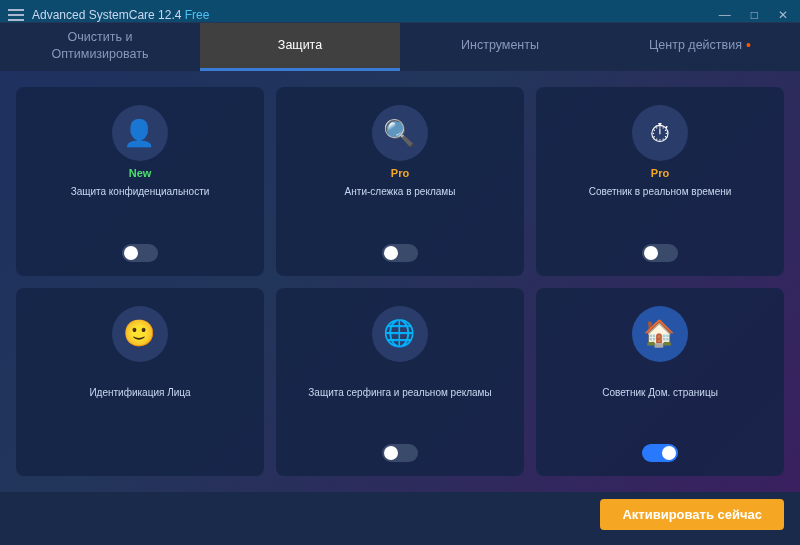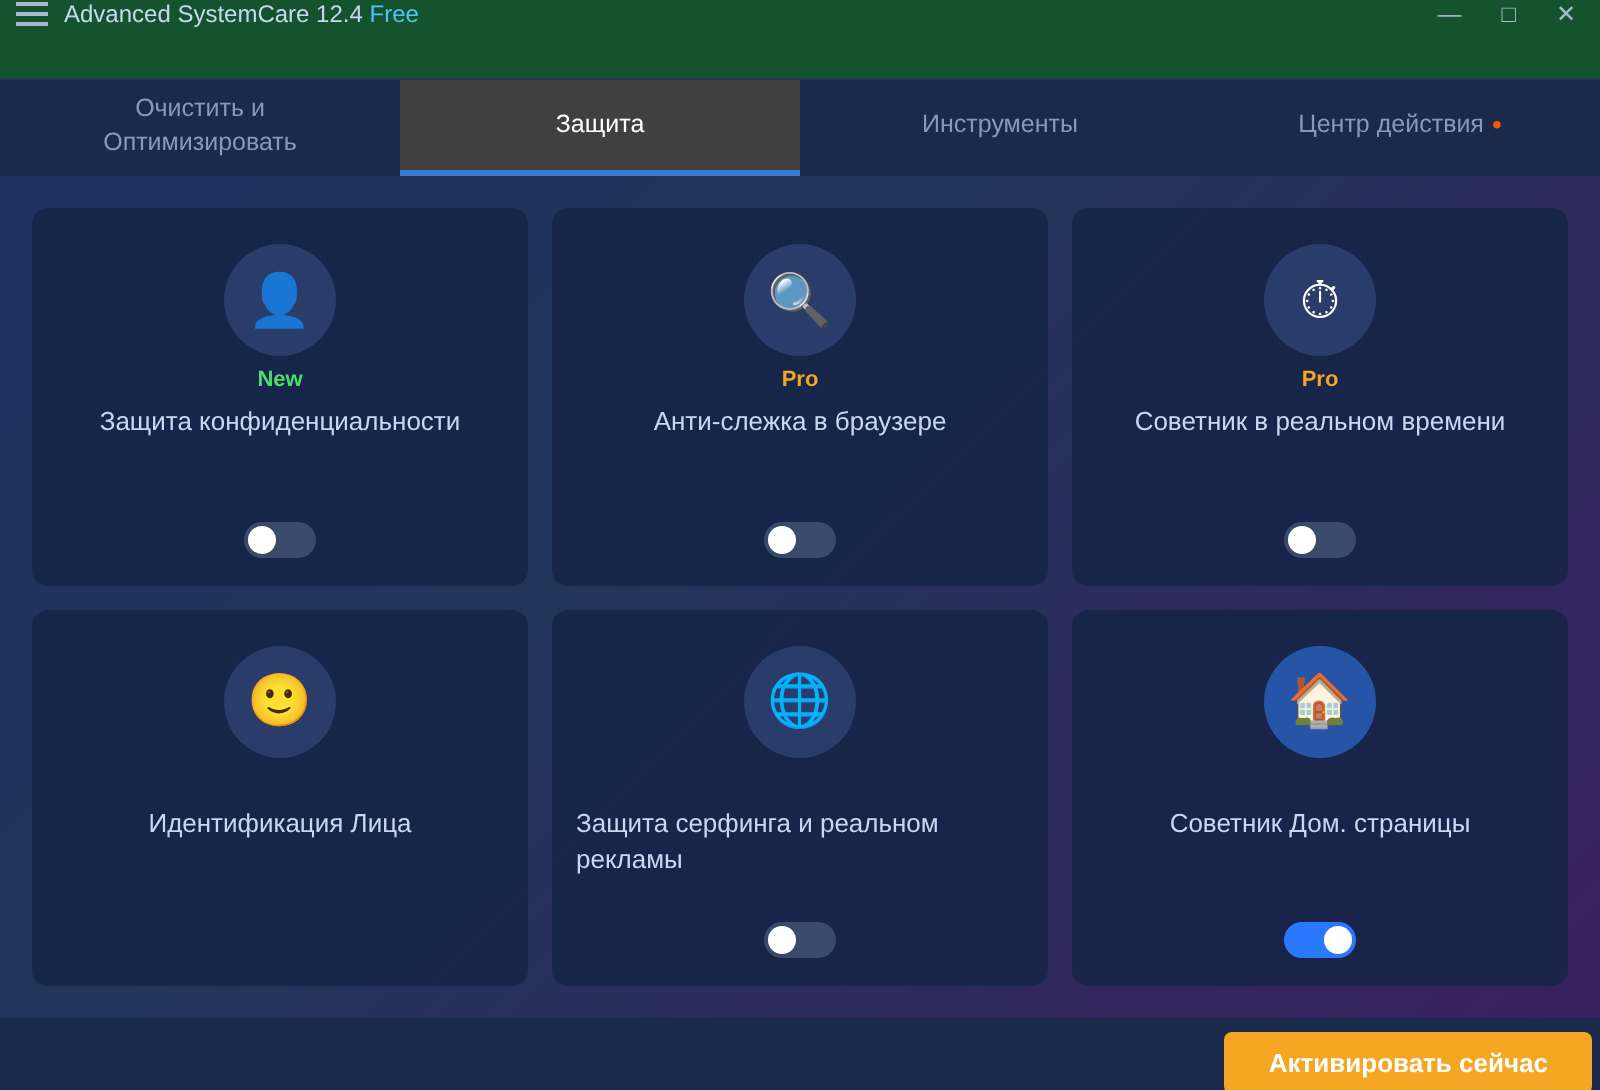--- a/index.html
+++ b/index.html
@@ -7,24 +7,24 @@
       width: 800px;
       height: 545px;
       font-family: 'Segoe UI', Arial, sans-serif;
       background: #1a2a4a;
       overflow: hidden;
       color: #fff;
     }
 
     
     .title-bar {
-      height: 40px;
-      background: #14532d;
-      display: flex;
-      align-items: flex-start;
+      height: 23px;
+      background: #0c4a6e;
+      display: flex;
+      align-items: flex-end;
       justify-content: space-between;
       padding: 0 8px;
       border-bottom: 1px solid #243558;
     }
     .title-bar-left {
       display: flex;
       align-items: center;
       gap: 8px;
     }
     .hamburger {
@@ -131,23 +131,23 @@
 
     .card-badge {
       font-size: 11px;
       font-weight: bold;
       margin-bottom: 6px;
     }
     .badge-new { color: #4cde6a; }
     .badge-pro { color: #f5a623; }
 
     .card-title {
-      font-size: 13px;
+      font-size: 10px;
       color: #c8d8f0;
-      text-align: left;
+      text-align: right;
       margin-bottom: 10px;
       line-height: 1.4;
     }
 
     .card-sub {
       font-size: 10.5px;
       color: #8899bb;
       text-align: center;
       margin-top: 2px;
     }
@@ -194,21 +194,21 @@
       cursor: pointer;
     }
 
     
     .bottom-bar {
       height: 44px;
       background: #1a2a4a;
       display: flex;
       align-items: center;
       justify-content: flex-end;
-      padding: 0 4px;
+      padding: 0 16px;
     }
     .activate-btn {
       background: #f5a623;
       color: #fff;
       border: none;
       border-radius: 4px;
       padding: 8px 22px;
       font-size: 13px;
       font-weight: 600;
       cursor: pointer;
@@ -250,21 +250,21 @@
       <div class="card-icon">👤</div>
       <div class="card-badge badge-new">New</div>
       <div class="card-title">Защита конфиденциальности</div>
       <div class="toggle-wrap">
         <div class="toggle"></div>
       </div>
     </div>
     <div class="card">
       <div class="card-icon">🔍</div>
       <div class="card-badge badge-pro">Pro</div>
-      <div class="card-title">Анти-слежка в браузере</div>
+      <div class="card-title">Анти-слежка в рекламы</div>
       <div class="toggle-wrap">
         <div class="toggle"></div>
       </div>
     </div>
     <div class="card">
       <div class="card-icon">⏱</div>
       <div class="card-badge badge-pro">Pro</div>
       <div class="card-title">Советник в реальном времени</div>
       <div class="toggle-wrap">
         <div class="toggle"></div>

